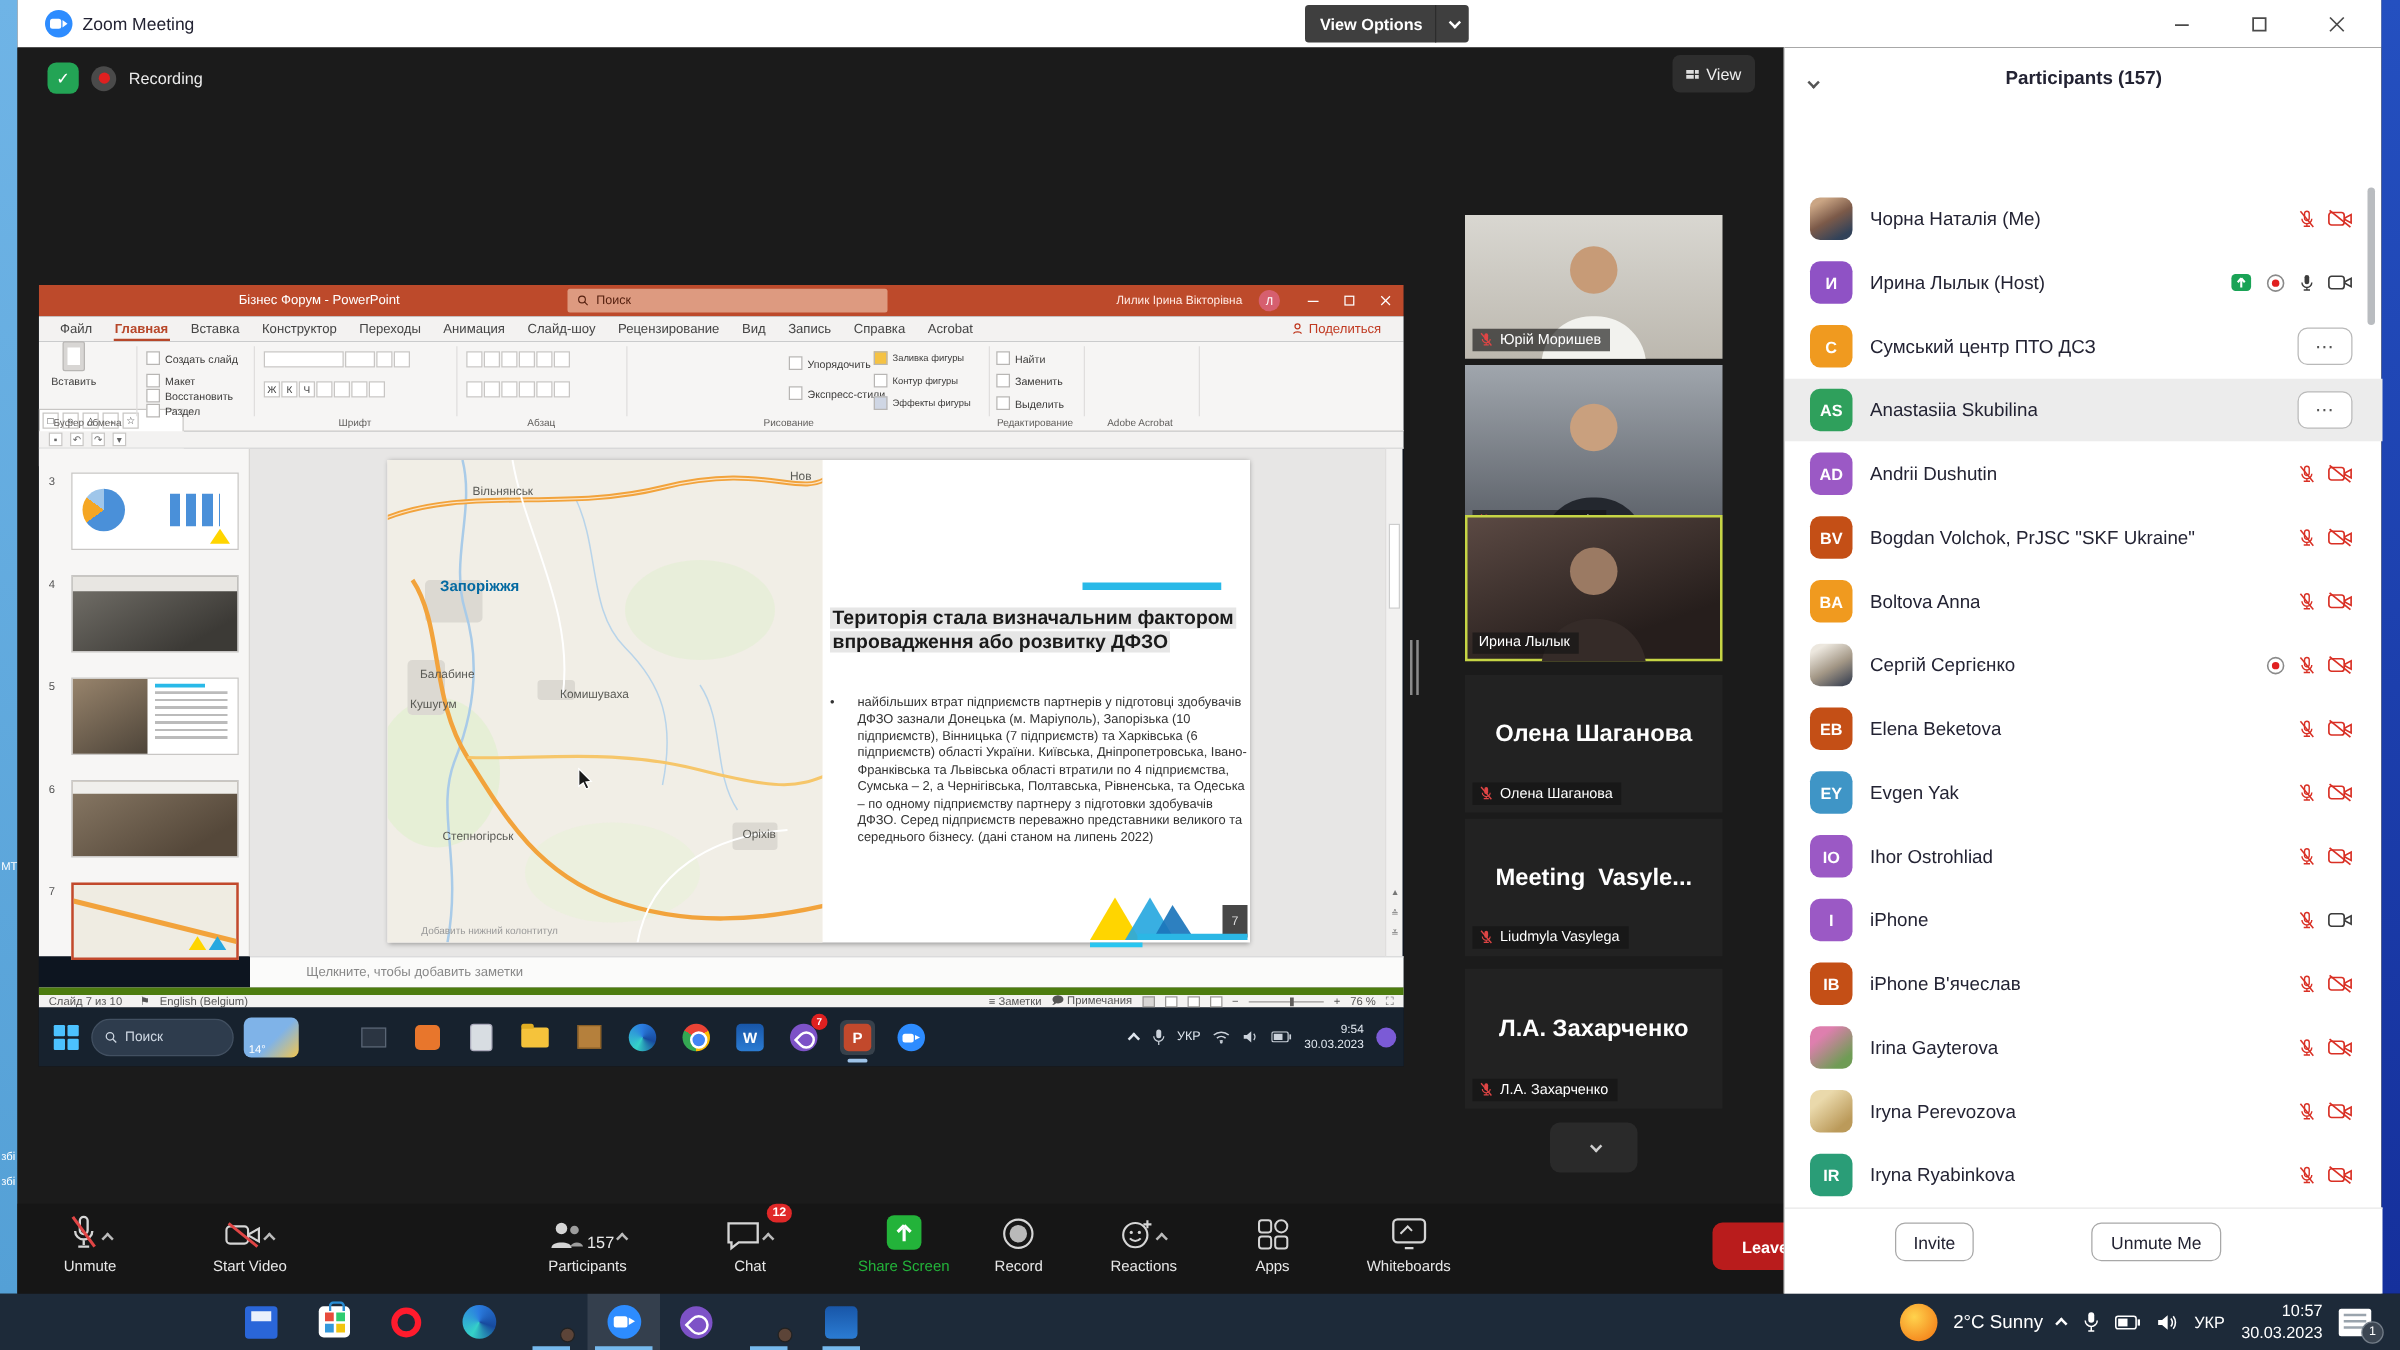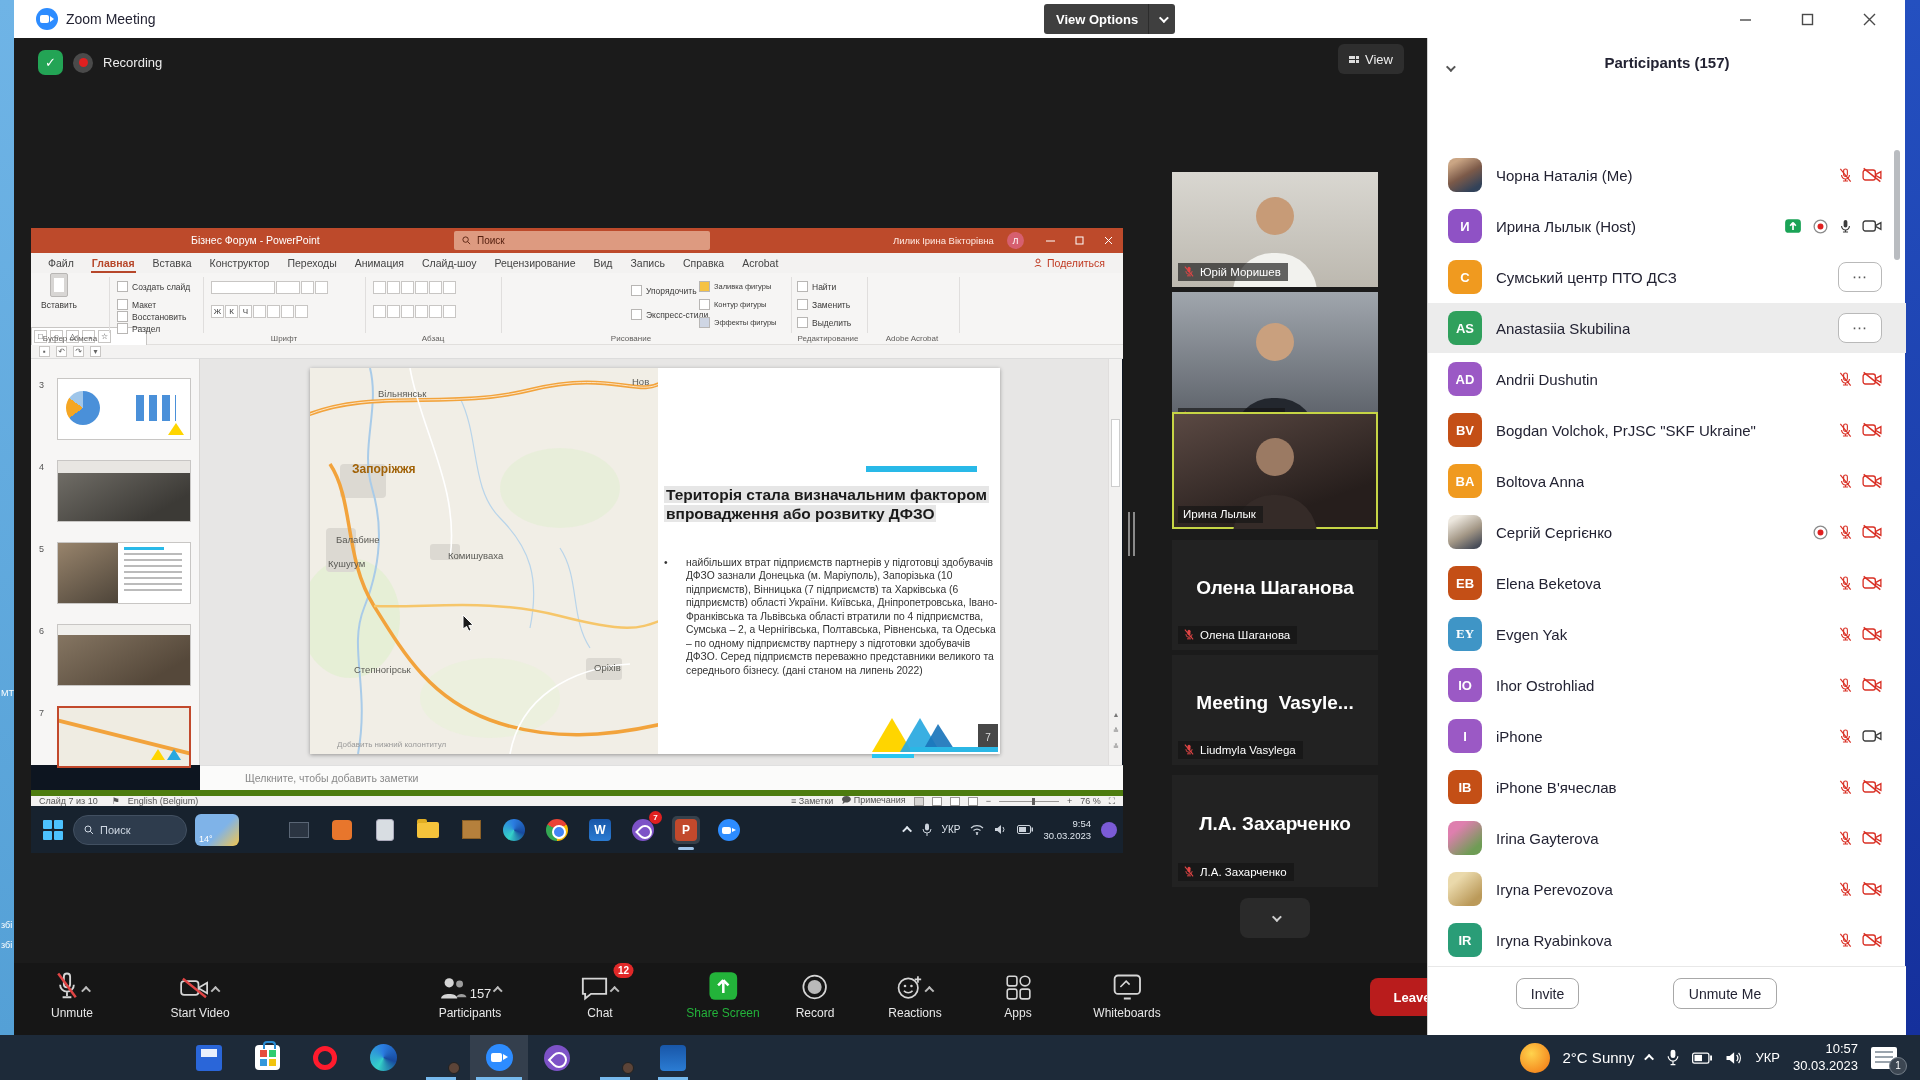--- a/index.html
+++ b/index.html
@@ -86,21 +86,21 @@
   .th-photo2 .a{left:0;top:0;right:0;height:10px;background:#f0efec;}
   .th-map{background:#efece2;}
   .th-map .a{left:-6px;top:28px;width:150px;height:4px;background:#f2a33c;transform:rotate(14deg);}
   .th-map .b{right:8px;bottom:6px;width:0;height:0;border-left:7px solid transparent;border-right:7px solid transparent;border-bottom:11px solid #28a8e0;}
   .th-map .c{right:24px;bottom:6px;width:0;height:0;border-left:7px solid transparent;border-right:7px solid transparent;border-bottom:11px solid #ffd500;}
   
   #editor{left:169px;top:131px;width:908px;height:406px;background:#e7e6e5;}
   #slide{position:absolute;left:110px;top:9px;width:690px;height:386px;background:#fff;box-shadow:0 1px 4px rgba(0,0,0,.35);}
   #mapbox{position:absolute;left:0;top:0;width:348px;height:386px;background:#f1eee6;overflow:hidden;}
   .maplab{position:absolute;font-size:9.5px;color:#5a5a55;white-space:nowrap;}
-  .maplab.big{font-size:12px;font-weight:600;color:#a16207;}
+  .maplab.big{font-size:12px;font-weight:600;color:#0369a1;}
   #accentbar{position:absolute;left:556px;top:98px;width:111px;height:6px;background:#29b9e8;}
   #stitle{position:absolute;left:354px;top:118px;width:330px;font-size:15.5px;line-height:1.2;font-weight:700;color:#1a1a1a;}
   #stitle span{background:#e6e6e6;box-decoration-break:clone;-webkit-box-decoration-break:clone;padding:0 2px;}
   #sbody{position:absolute;left:354px;top:188px;width:334px;font-size:10.3px;line-height:1.31;color:#333;}
   #sbody .blt{position:absolute;left:0;top:0;}
   #sbody .txt{display:block;padding-left:22px;}
   #sfooter{position:absolute;left:27px;top:372px;font-size:8px;color:#999;}
   #numchip{position:absolute;left:668px;top:356px;width:20px;height:26px;background:#474747;color:#ddd;font-size:10px;display:flex;align-items:center;justify-content:center;}
   #botbar{position:absolute;left:600px;top:379px;width:88px;height:5px;background:#2bb7e5;}
   #cursor{position:absolute;left:152px;top:246px;}
@@ -1093,21 +1093,21 @@
                 <rect x="1" y="2.5" width="11" height="9" rx="2" fill="none" stroke="#d93025" stroke-width="1.2"></rect>
                 <path d="M12.5 6.5L17 4v6l-4.5-2.5z" fill="none" stroke="#d93025" stroke-width="1.2"></path>
                 <line x1="1.5" y1="1" x2="16.5" y2="13" stroke="#d93025" stroke-width="1.3"></line>
               </svg>
             </span>
 
           </span>
         </div>
 
         <div class="prow" style="position: absolute; top: 571px;">
-          <span class="pav" style="background: rgb(63, 149, 198); font-family: Liberation Serif, serif;">EY</span>
+          <span class="pav" style="background: rgb(63, 149, 198);">EY</span>
           <span class="pname">Evgen Yak</span>
           <span class="pstat f-mic-off f-cam-off">
 
             <span class="st st-mic-off">
               <svg width="15" height="17" viewBox="0 0 16 16">
                 <rect x="6" y="1" width="4" height="8" rx="2" fill="none" stroke="#d93025" stroke-width="1.2"></rect>
                 <path d="M3.8 7.5a4.2 4.2 0 0 0 8.4 0M8 11.7v1.9M5.3 13.8h5.4" fill="none" stroke="#d93025" stroke-width="1.2"></path>
                 <line x1="2.5" y1="1" x2="13.5" y2="14.5" stroke="#d93025" stroke-width="1.3"></line>
               </svg>
             </span>

